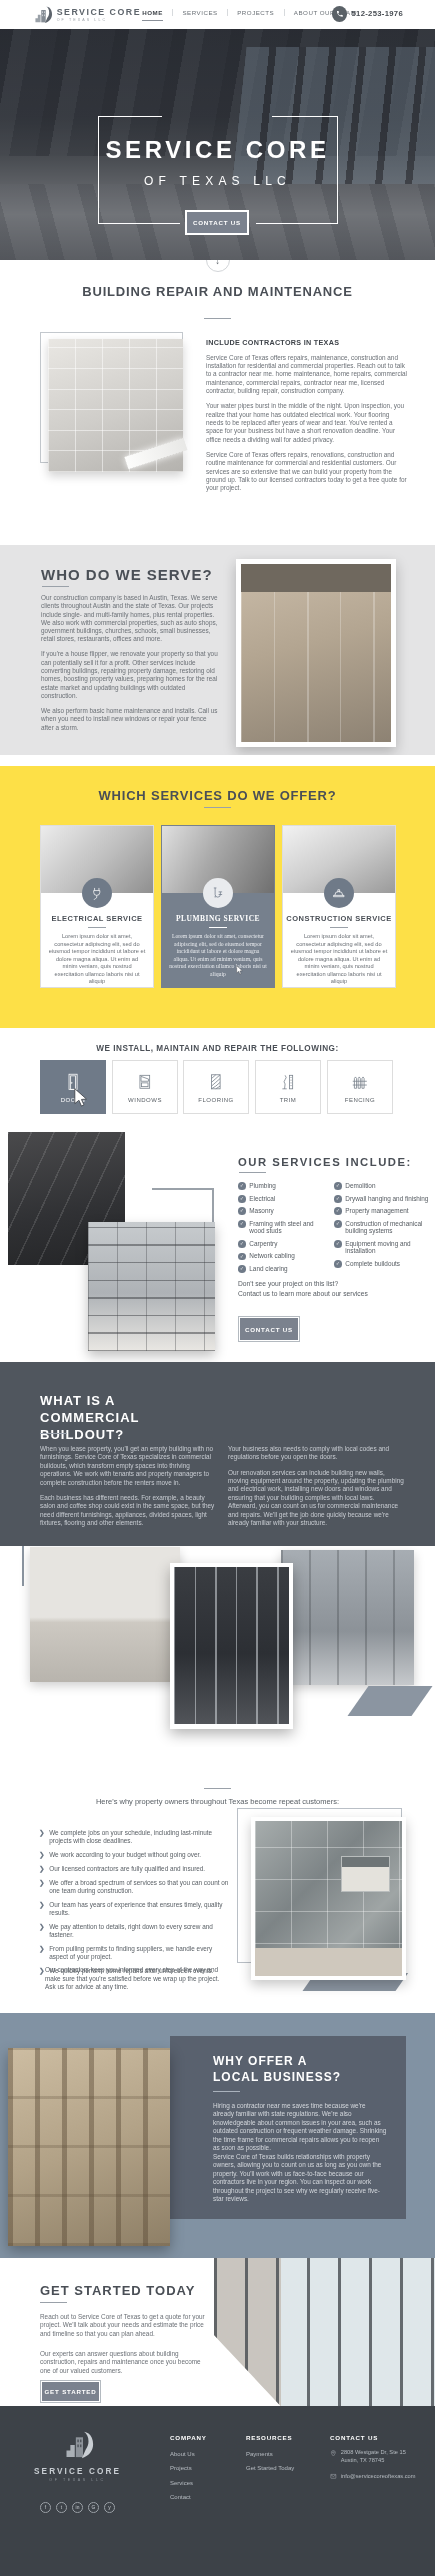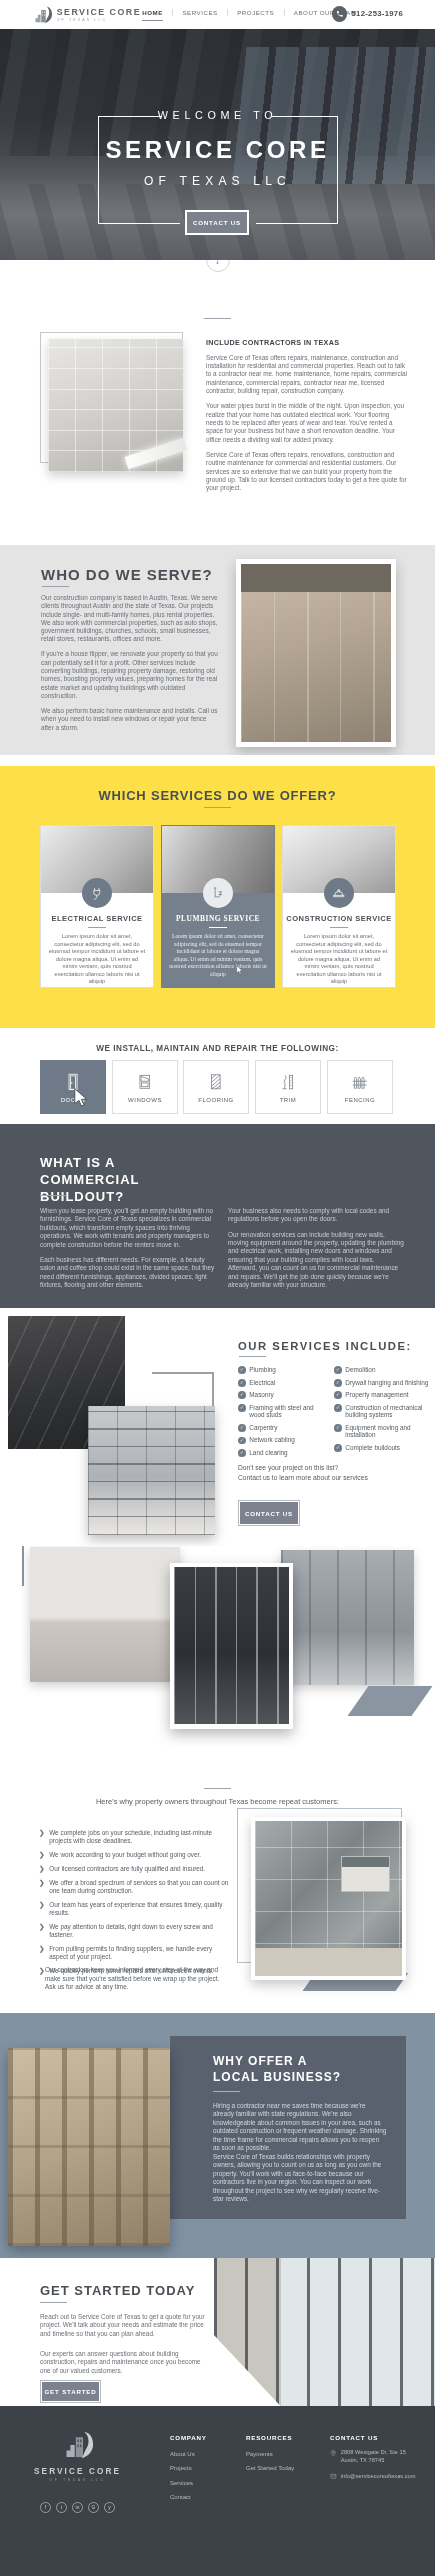--- a/index.html
+++ b/index.html
@@ -274,28 +274,28 @@
       <div class="hero-windows"></div>
       <div class="hero-floor"></div>
       <div class="hero-shade"></div>
     </div>
     <div class="hero-line" style="left:98px;top:87px;width:64px"></div>
     <div class="hero-line" style="left:272px;top:87px;width:65px"></div>
     <div class="hero-line v" style="left:98px;top:87px"></div>
     <div class="hero-line v" style="left:337px;top:87px"></div>
     <div class="hero-line" style="left:98px;top:194px;width:82px"></div>
     <div class="hero-line" style="left:256px;top:194px;width:82px"></div>
-    <div class="hero-welcome">WELCOME TO</div>
     <div class="hero-title">SERVICE CORE</div>
     <div class="hero-sub">OF TEXAS LLC</div>
     <div class="btn hero-cta">CONTACT US</div>
   </div>
 
   <div class="sec intro">
     <div class="scroll-circ">↓</div>
+    <div class="h2 intro-h2">BUILDING REPAIR AND MAINTENANCE</div>
     <div class="divider intro-div"></div>
     <div class="intro-frame"></div>
     <div class="intro-photo">
         <div class="intro-light"></div>
       </div>
     <div class="intro-right">
       <div class="kicker">INCLUDE CONTRACTORS IN TEXAS</div>
       <p class="body">Service Core of Texas offers repairs, maintenance, construction and installation for residential and commercial properties. Reach out to talk to a contractor near me. home maintenance, home repairs, commercial maintenance, commercial repairs, contractor near me, licensed contractor, building repair, construction company.</p>
       <p class="body">Your water pipes burst in the middle of the night. Upon inspection, you realize that your home has outdated electrical work. Your flooring needs to be replaced after years of wear and tear. You've rented a space for your business but have a short renovation deadline. Your office needs a dividing wall for added privacy.</p>
       <p class="body">Service Core of Texas offers repairs, renovations, construction and routine maintenance for commercial and residential customers. Our services are so extensive that we can build your property from the ground up. Talk to our licensed contractors today to get a free quote for your project.</p>
@@ -396,33 +396,20 @@
       <div class="tab-label">TRIM</div>
     </div>
     <div class="tab t5">
       <svg viewBox="0 0 40 40">
           <path d="M10 14 l2 -3 l2 3 v18 h-4 z M17 14 l2 -3 l2 3 v18 h-4 z M24 14 l2 -3 l2 3 v18 h-4 z M7 19 h26 M7 26 h26"></path>
         </svg>
       <div class="tab-label">FENCING</div>
     </div>
   </div>
 
-  <div class="sec buildout">
-    <div class="bo-h2">WHAT IS A COMMERCIAL BUILDOUT?</div>
-    <div class="divider left bo-div"></div>
-    <div class="bo-col left">
-      <p>When you lease property, you'll get an empty building with no furnishings. Service Core of Texas specializes in commercial buildouts, which transform empty spaces into thriving operations. We work with tenants and property managers to complete construction before the renters move in.</p>
-      <p>Each business has different needs. For example, a beauty salon and coffee shop could exist in the same space, but they need different furnishings, appliances, divided spaces, light fixtures, flooring and other elements.</p>
-    </div>
-    <div class="bo-col right">
-      <p>Your business also needs to comply with local codes and regulations before you open the doors.</p>
-      <p>Our renovation services can include building new walls, moving equipment around the property, updating the plumbing and electrical work, installing new doors and windows and ensuring that your building complies with local laws. Afterward, you can count on us for commercial maintenance and repairs. We'll get the job done quickly because we're already familiar with your structure.</p>
-    </div>
-  </div>
-
   <div class="sec include">
     <div class="inc-photoA"></div>
     <div class="inc-frame"></div>
     <div class="inc-photoB"></div>
     <div class="inc-h2">OUR SERVICES INCLUDE:</div>
     <div class="divider left inc-div"></div>
     <ul class="inc-col one">
       <li>
           <span class="check">✓</span>
           <span>Plumbing</span>
@@ -476,20 +463,33 @@
       <li>
           <span class="check">✓</span>
           <span>Complete buildouts</span>
         </li>
     </ul>
     <div class="inc-note">
       <div>Don't see your project on this list?</div>
       <div>Contact us to learn more about our services</div>
     </div>
     <div class="btn inc-cta">CONTACT US</div>
+  </div>
+
+  <div class="sec buildout">
+    <div class="bo-h2">WHAT IS A COMMERCIAL BUILDOUT?</div>
+    <div class="divider left bo-div"></div>
+    <div class="bo-col left">
+      <p>When you lease property, you'll get an empty building with no furnishings. Service Core of Texas specializes in commercial buildouts, which transform empty spaces into thriving operations. We work with tenants and property managers to complete construction before the renters move in.</p>
+      <p>Each business has different needs. For example, a beauty salon and coffee shop could exist in the same space, but they need different furnishings, appliances, divided spaces, light fixtures, flooring and other elements.</p>
+    </div>
+    <div class="bo-col right">
+      <p>Your business also needs to comply with local codes and regulations before you open the doors.</p>
+      <p>Our renovation services can include building new walls, moving equipment around the property, updating the plumbing and electrical work, installing new doors and windows and ensuring that your building complies with local laws. Afterward, you can count on us for commercial maintenance and repairs. We'll get the job done quickly because we're already familiar with your structure.</p>
+    </div>
   </div>
 
   <div class="sec collage">
     <div class="col-accent1"></div>
     <div class="col-photo1"></div>
     <div class="col-photo3"></div>
     <div class="col-accent2"></div>
     <div class="col-photo2">
         <div class="col-photo2-in"></div>
       </div>

